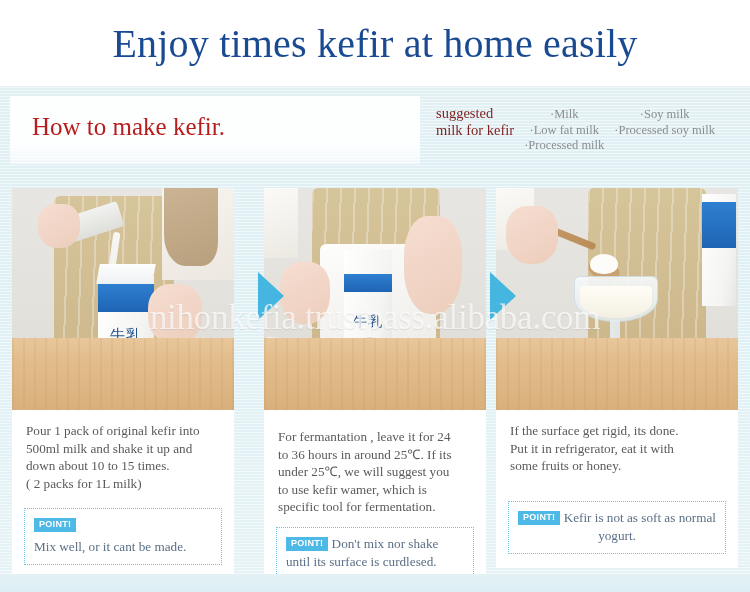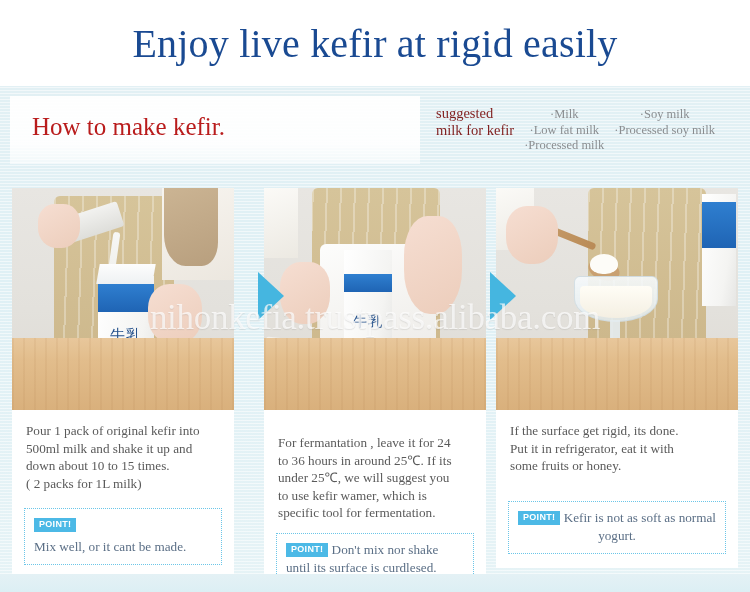--- a/index.html
+++ b/index.html
@@ -209,21 +209,21 @@
   .caption {
     padding: 12px 13px 0 14px;
     font-family: "Liberation Serif", serif;
     font-size: 13.2px;
     line-height: 17.6px;
     color: #5a5a5a;
     text-align: justify;
     text-justify: inter-word;
   }
   .caption .ln { display: block; }
-  .panel-2 .caption { padding-top: 24px; }
+  .panel-2 .caption { padding-top: 18px; }
 
   
   .point-box {
     margin: 11px 12px 14px 12px;
     border: 1px dotted #6cc6e8;
     background: #ffffff;
     padding: 7px 9px 8px 9px;
     font-family: "Liberation Serif", serif;
     font-size: 13.2px;
     line-height: 18px;
@@ -268,21 +268,21 @@
     width: 750px; height: 18px;
     background: linear-gradient(180deg, #e4f1f5 0%, #dceff4 100%);
   }
 </style>
 </head>
 <body>
 
 <div class="page">
 
   <div class="header">
-    <div class="header-title">Enjoy live kefir at rigid easily</div>
+    <div class="header-title">Enjoy times kefir at home easily</div>
   </div>
 
   <div class="body-area"></div>
 
   <div class="subtitle-band"></div>
   <div class="subtitle">How to make kefir.</div>
 
   <div class="suggest">
     <div class="suggest-label">
       <span>suggested</span><br>

